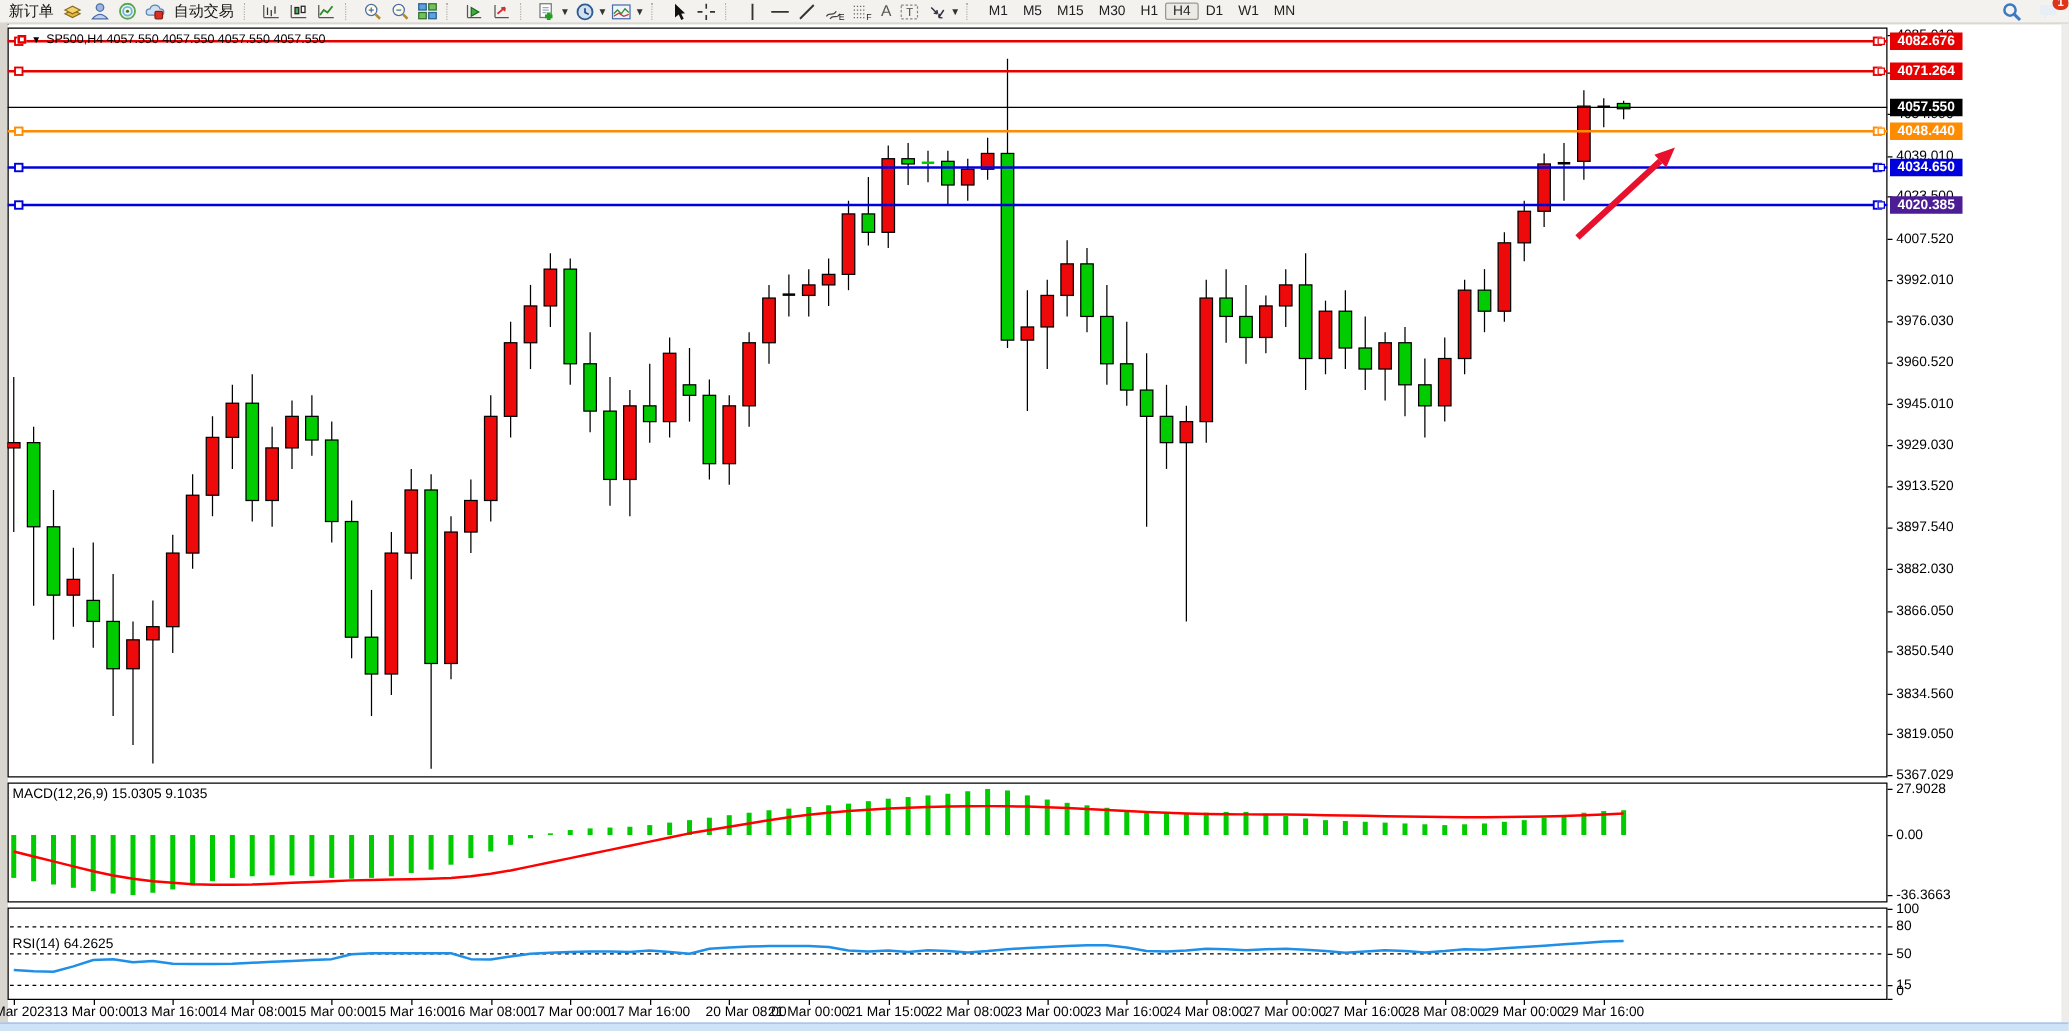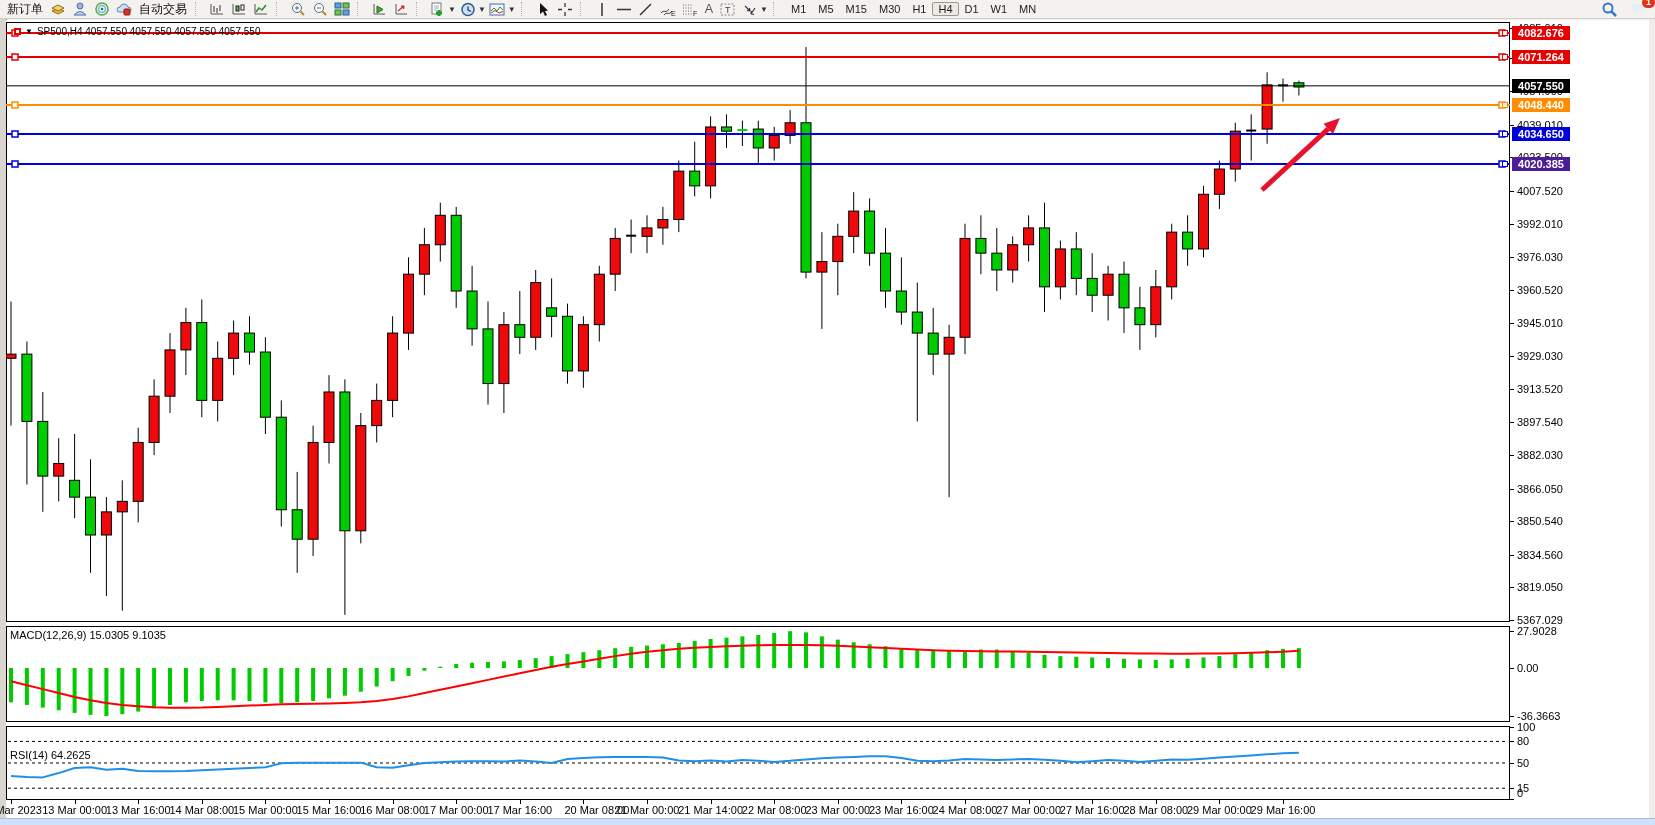--- a/index.html
+++ b/index.html
@@ -772,21 +772,21 @@
     <div class="timelabel" style="left: 392.6px;">16 Mar 08:00</div>
     <div class="timetick" style="left: 456.2px;"></div>
     <div class="timelabel" style="left: 456.2px;">17 Mar 00:00</div>
     <div class="timetick" style="left: 519.8px;"></div>
     <div class="timelabel" style="left: 519.8px;">17 Mar 16:00</div>
     <div class="timetick" style="left: 583.4px;"></div>
     <div class="timelabel" style="left: 583.4px; padding-left: 27px;">20 Mar 08:00</div>
     <div class="timetick" style="left: 647px;"></div>
     <div class="timelabel" style="left: 647px;">21 Mar 00:00</div>
     <div class="timetick" style="left: 710.6px;"></div>
-    <div class="timelabel" style="left: 710.6px;">21 Mar 14:00</div>
+    <div class="timelabel" style="left: 710.6px;">21 Mar 15:00</div>
     <div class="timetick" style="left: 774.2px;"></div>
     <div class="timelabel" style="left: 774.2px;">22 Mar 08:00</div>
     <div class="timetick" style="left: 837.8px;"></div>
     <div class="timelabel" style="left: 837.8px;">23 Mar 00:00</div>
     <div class="timetick" style="left: 901.4px;"></div>
     <div class="timelabel" style="left: 901.4px;">23 Mar 16:00</div>
     <div class="timetick" style="left: 965px;"></div>
     <div class="timelabel" style="left: 965px;">24 Mar 08:00</div>
     <div class="timetick" style="left: 1028.6px;"></div>
     <div class="timelabel" style="left: 1028.6px;">27 Mar 00:00</div>

